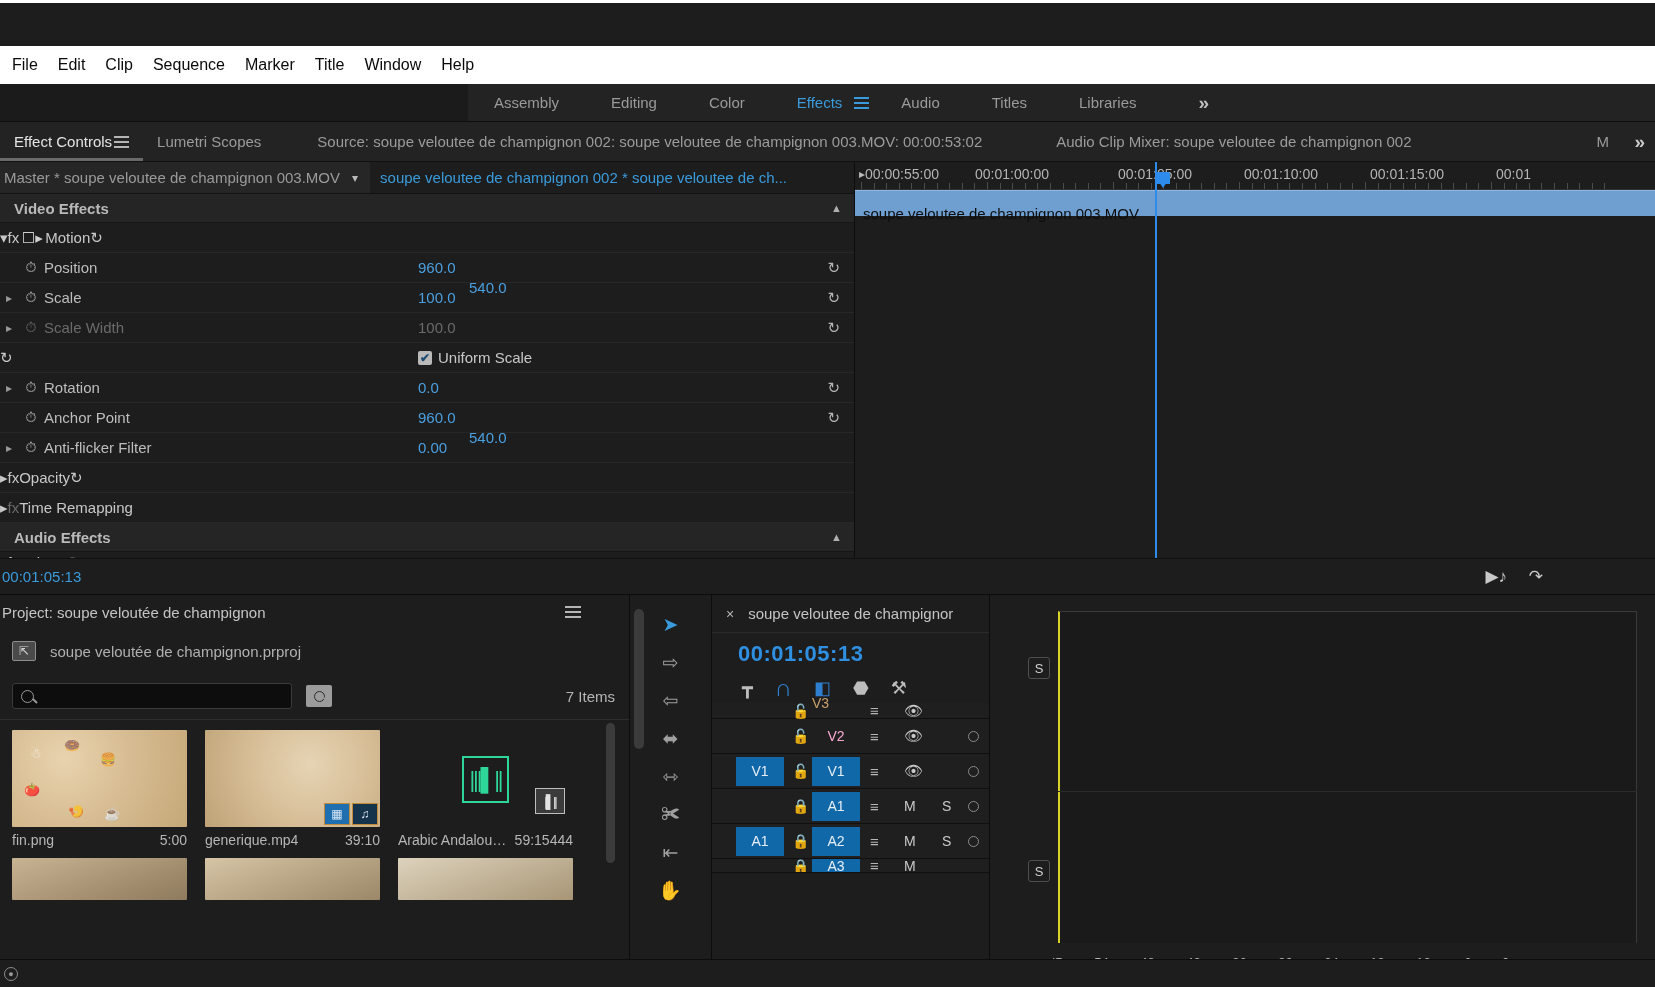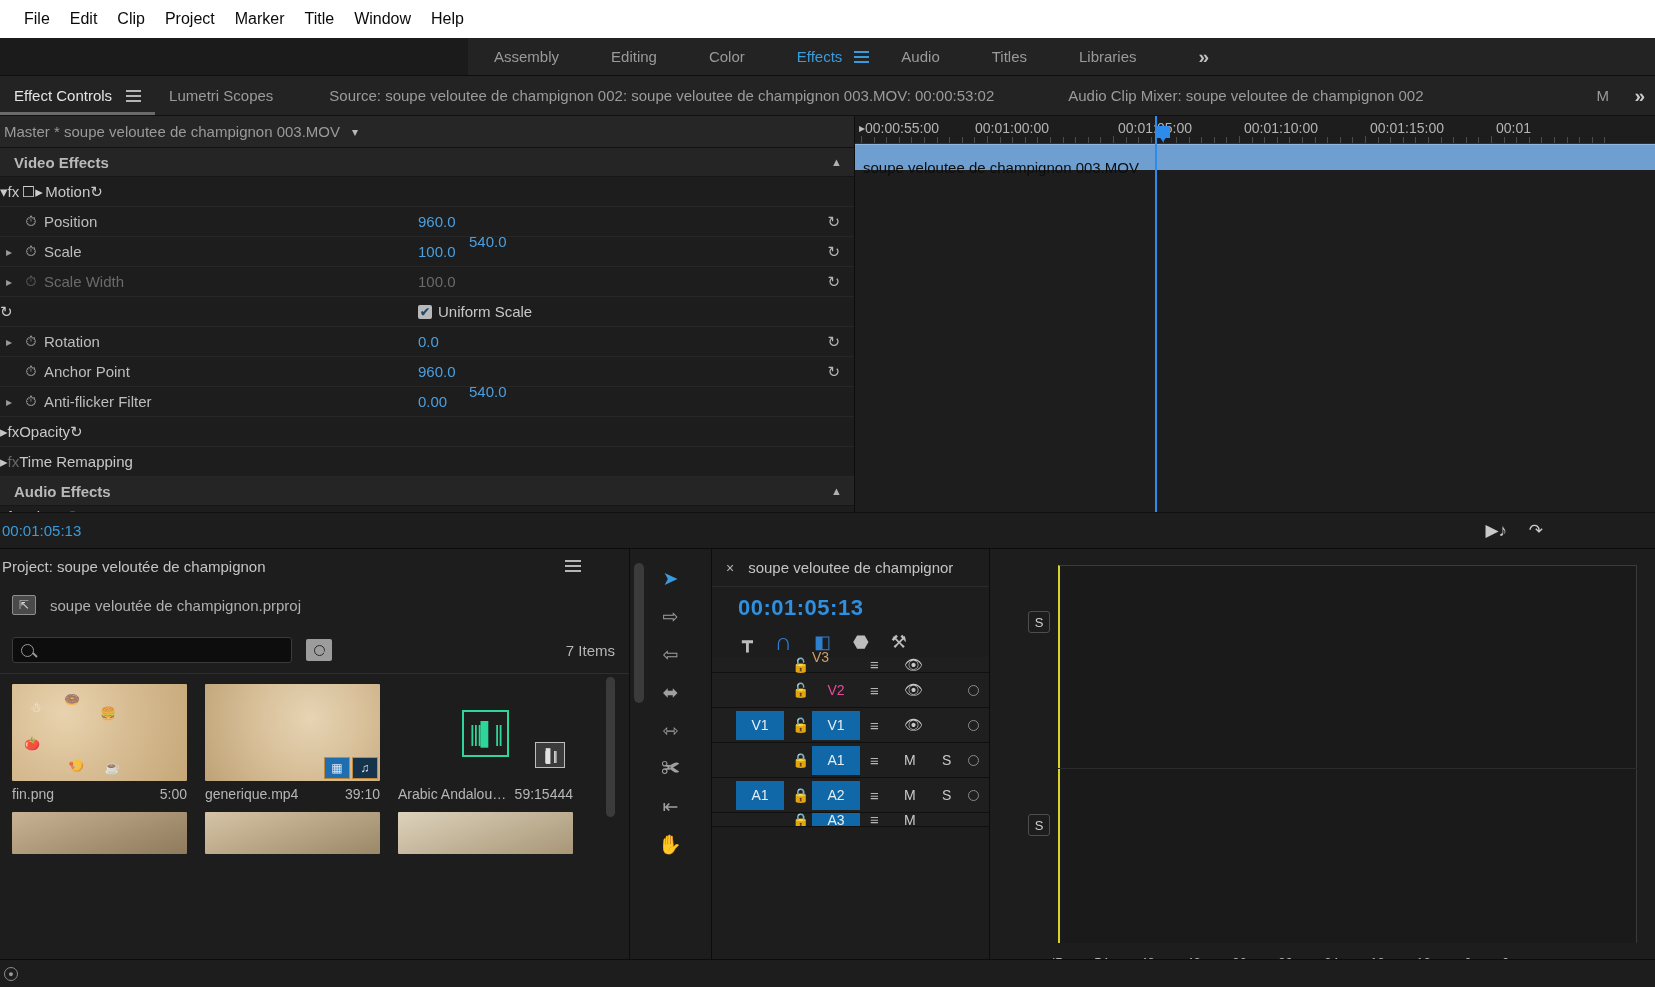--- a/index.html
+++ b/index.html
@@ -8,22 +8,23 @@
     width:1655px; height:987px;
     font-family:"Liberation Sans", sans-serif;
     color:#c8c8c8; overflow:hidden; position:relative;
     font-size:15px;
   }
   .app{ position:absolute; inset:0; display:flex; flex-direction:column; }
 
   
   .menubar{
     height:38px; background:#ffffff; color:#0a0a0a;
-    display:flex; align-items:center; padding-left:14px; flex:0 0 38px;
+    display:flex; align-items:center; padding-left:2px; flex:0 0 38px;
     font-size:16px;
+    margin-top:46px;
   }
   .menubar .mi{ padding:2px 10px; white-space:nowrap; }
 
   
   .wsbar{
     height:38px; background:#232323; flex:0 0 38px;
     display:flex; align-items:center; border-bottom:1px solid #0e0e0e;
     position:relative;
   }
   .ws-spacer{ width:468px; height:100%; background:#1b1b1b; }
@@ -33,21 +34,21 @@
   .ws-burger{ display:flex; flex-direction:column; gap:3px; margin-left:-14px; margin-right:6px;}
   .ws-burger i{ display:block; width:15px; height:2px; background:#3a9bdc; }
   .ws-more{ margin-left:36px; color:#c0c0c0; font-size:19px; font-weight:bold; }
 
   
   .tabstrip{
     height:40px; flex:0 0 40px; background:#232323;
     display:flex; align-items:center; position:relative;
     border-bottom:1px solid #111;
   }
-  .ptab{ height:100%; display:flex; align-items:center; gap:14px;
+  .ptab{ height:100%; display:flex; align-items:center; gap:2px;
          padding:0 14px; color:#9b9b9b; font-size:15px; white-space:nowrap;}
   .ptab.active{ color:#e4e4e4; box-shadow:inset 0 -3px 0 #6a6a6a; }
   .ptab .burger{ display:flex; flex-direction:column; gap:3px; }
   .ptab .burger i{ display:block; width:15px; height:2px; background:#b5b5b5; }
   .tabstrip .right-more{ position:absolute; right:10px; font-size:19px; font-weight:bold; color:#ccc;}
   .tabstrip .mlabel{ position:absolute; right:46px; font-size:15px; color:#9b9b9b;}
 
   
   .ecwrap{ flex:0 0 432px; display:flex; position:relative; background:#1d1d1d; }
   .ec-left{ width:855px; display:flex; flex-direction:column; background:#1d1d1d;
@@ -197,21 +198,21 @@
   .tlicons .on{ color:#2f7fd0; }
   .tracks{ flex:1; position:relative; }
   .trk{ height:35px; display:flex; align-items:center; border-bottom:1px solid #101010;
         background:#1f1f1f; position:relative;}
   .trk .sel{ position:absolute; left:24px; width:48px; height:29px; background:#1068a8;
              color:#e6eef5; display:flex;align-items:center;justify-content:center;
              font-size:14px;}
   .trk .lock{ position:absolute; left:80px; color:#b5b5b5; font-size:14px;}
   .trk .tname{ position:absolute; left:100px; width:48px; height:29px;
                display:flex;align-items:center;justify-content:center; font-size:14px;
-               color:#ec4899;}
+               color:#f9a8d4;}
   .trk .tname.blue{ background:#1068a8; color:#e6eef5;}
   .trk .sync{ position:absolute; left:158px; color:#b5b5b5; font-size:15px;}
   .trk .eye{ position:absolute; left:192px; color:#c9c9c9; font-size:15px;}
   .trk .mm{ position:absolute; left:192px; color:#c9c9c9; font-size:14px;}
   .trk .ss{ position:absolute; left:230px; color:#c9c9c9; font-size:14px;}
   .trk .dot{ position:absolute; right:10px; width:11px;height:11px;
              border:1px solid #8a8a8a; border-radius:50%;}
   .v3label{ position:absolute; left:100px; top:-8px; color:#c9a06a; font-size:14px;}
   .tlfoot{ height:22px; position:relative;}
   .tlfoot .knob{ position:absolute; height:8px; top:5px; background:#4a4a4a; border-radius:4px;}
@@ -243,21 +244,21 @@
 </head>
 <body>
 
 <div class="app">
 
   <div class="menubar">
     <div class="topsliver"></div>
     <div class="mi">File</div>
     <div class="mi">Edit</div>
     <div class="mi">Clip</div>
-    <div class="mi">Project</div>
+    <div class="mi">Sequence</div>
     <div class="mi">Marker</div>
     <div class="mi">Title</div>
     <div class="mi">Window</div>
     <div class="mi">Help</div>
   </div>
 
   <div class="wsbar">
     <div class="ws-spacer"></div>
     <div class="ws">Assembly</div>
     <div class="ws">Editing</div>
@@ -289,20 +290,23 @@
     <div class="mlabel">M</div>
     <div class="right-more">»</div>
   </div>
 
   <div class="ecwrap">
 
     <div class="ec-left">
       <div class="ec-head">
         <div class="ec-master">Master * soupe veloutee de champignon 003.MOV</div>
         <div class="ec-chev">▾</div>
+        <div class="ec-clip">
+          <span>soupe veloutee de champignon 002 * soupe veloutee de ch...</span>
+        </div>
       </div>
 
       <div class="sect">
         <span>Video Effects</span>
         <span class="caret-up">▲</span>
       </div>
 
       <div class="motionrow">
         <span class="tw">▾</span>
         <span class="fx">fx</span>

